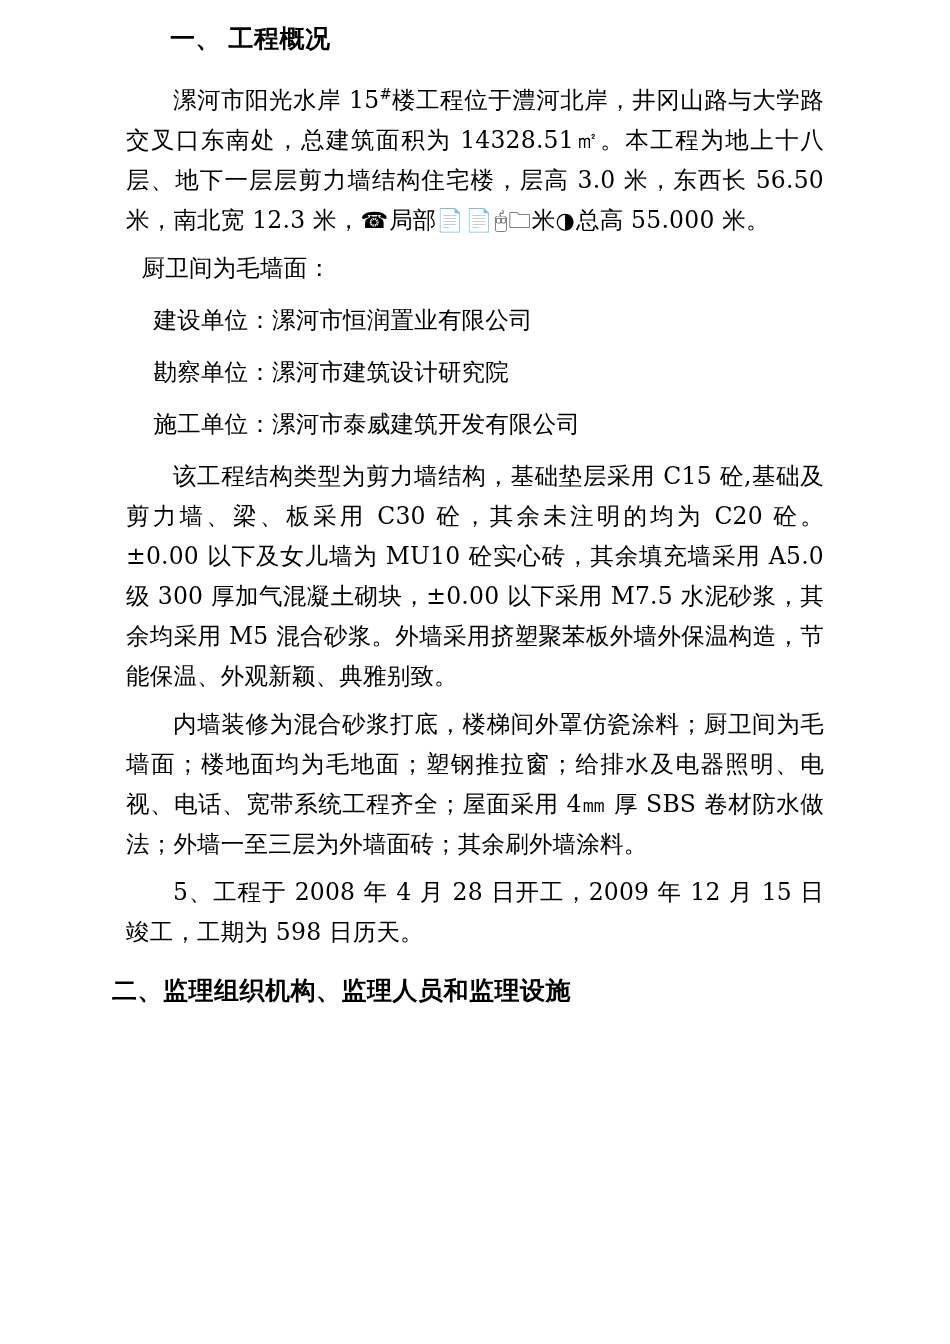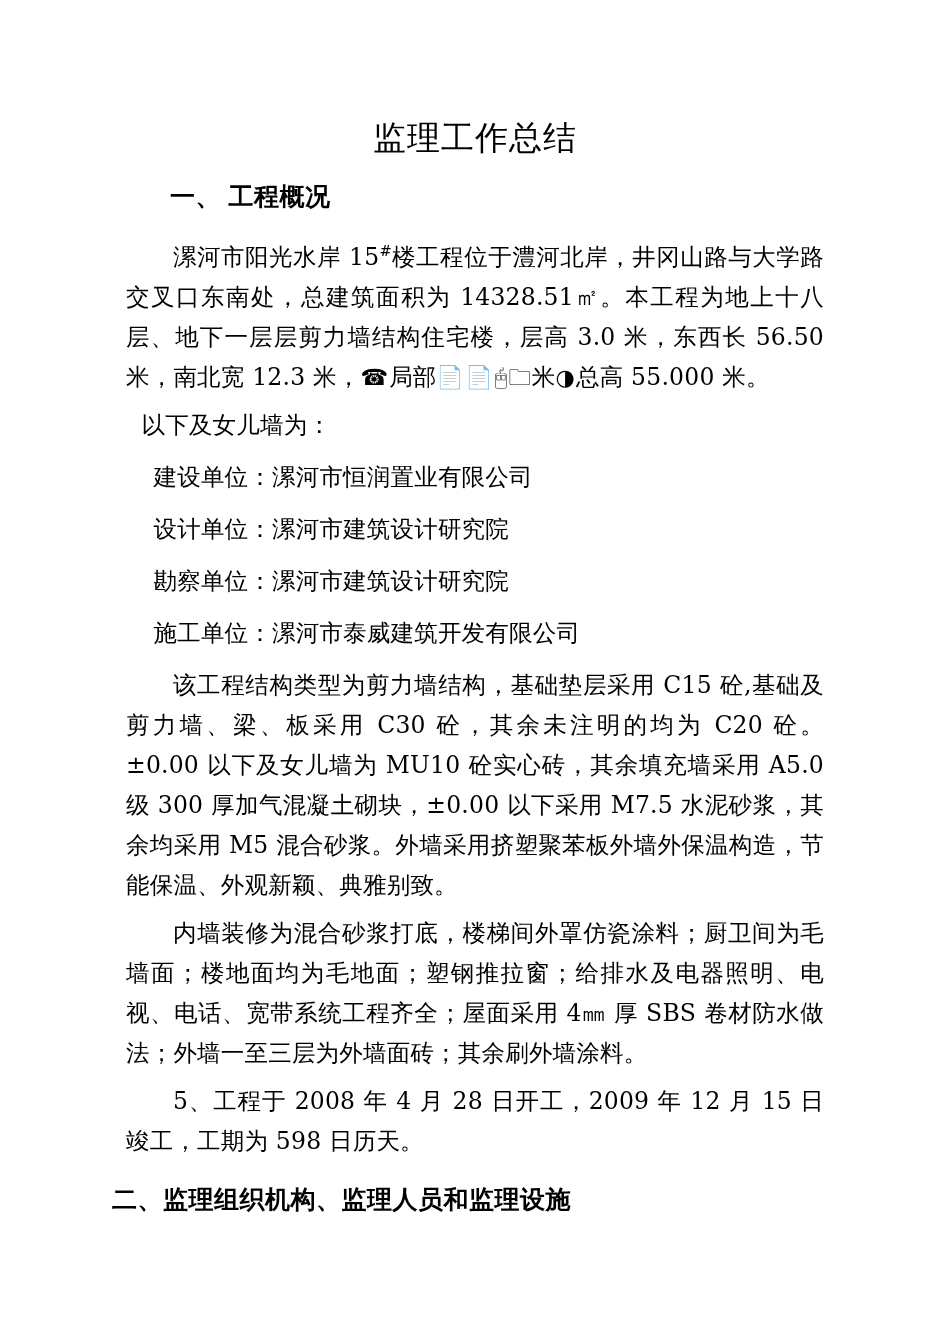--- a/index.html
+++ b/index.html
@@ -98,32 +98,30 @@
     font-family: "DejaVu Sans", "Liberation Sans", sans-serif;
     font-size: 0.95em;
     letter-spacing: 1px;
   }
 </style>
 </head>
 <body>
 
 <div class="page">
 
-  <h1 class="doc-title">监理工作总结</h1>
 
   <h2 class="section-heading heading-1">一、  工程概况</h2>
 
   <div class="body-block">
 
     <p class="para"><span>漯河市阳光水岸 15</span><sup class="hash">#</sup><span>楼工程位于澧河北岸，井冈山路与大学路交叉口东南处，总建筑面积为 14328.51</span><span>㎡</span><span>。本工程为地上十八层、地下一层层剪力墙结构住宅楼，层高 3.0 米，东西长 56.50 米，南北宽 12.3 米，</span><span class="sym">☎</span><span>局部</span><span class="sym">📄📄🖰🗀</span><span>米</span><span class="sym">◑</span><span>总高 55.000 米。</span></p>
 
-    <p class="lead-line">以下及女儿墙为：</p>
+    <p class="lead-line">厨卫间为毛墙面：</p>
 
     <p class="unit-line">建设单位：漯河市恒润置业有限公司</p>
-    <p class="unit-line">设计单位：漯河市建筑设计研究院</p>
     <p class="unit-line">勘察单位：漯河市建筑设计研究院</p>
     <p class="unit-line">施工单位：漯河市泰威建筑开发有限公司</p>
 
     <p class="para">该工程结构类型为剪力墙结构，基础垫层采用 C15 砼,基础及剪力墙、梁、板采用 C30 砼，其余未注明的均为 C20 砼。±0.00 以下及女儿墙为 MU10 砼实心砖，其余填充墙采用 A5.0 级 300 厚加气混凝土砌块，±0.00 以下采用 M7.5 水泥砂浆，其余均采用 M5 混合砂浆。外墙采用挤塑聚苯板外墙外保温构造，节能保温、外观新颖、典雅别致。</p>
 
     <p class="para">内墙装修为混合砂浆打底，楼梯间外罩仿瓷涂料；厨卫间为毛墙面；楼地面均为毛地面；塑钢推拉窗；给排水及电器照明、电视、电话、宽带系统工程齐全；屋面采用 4㎜ 厚 SBS 卷材防水做法；外墙一至三层为外墙面砖；其余刷外墙涂料。</p>
 
     <p class="para">5、工程于 2008 年 4 月 28 日开工，2009 年 12 月 15 日竣工，工期为 598 日历天。</p>
 
   </div>

